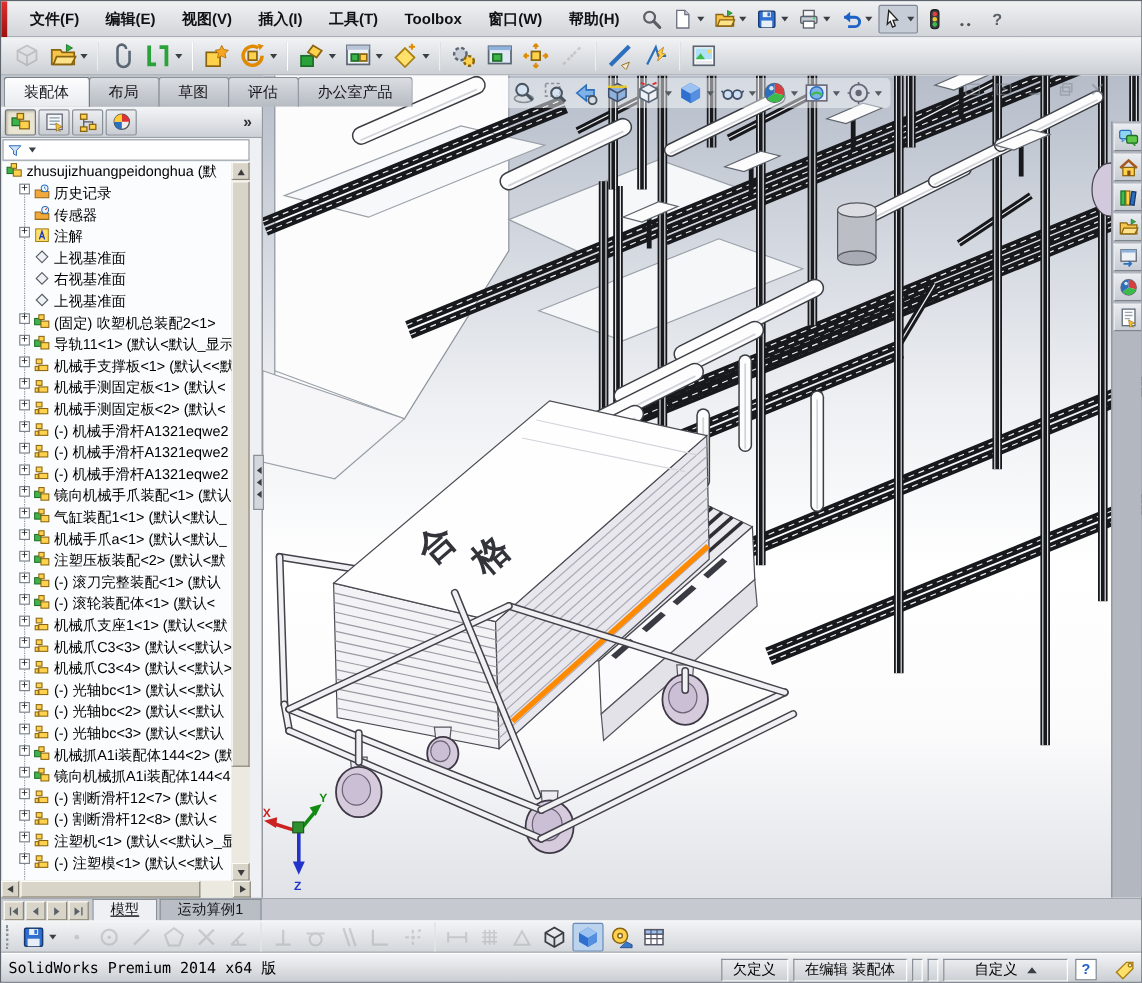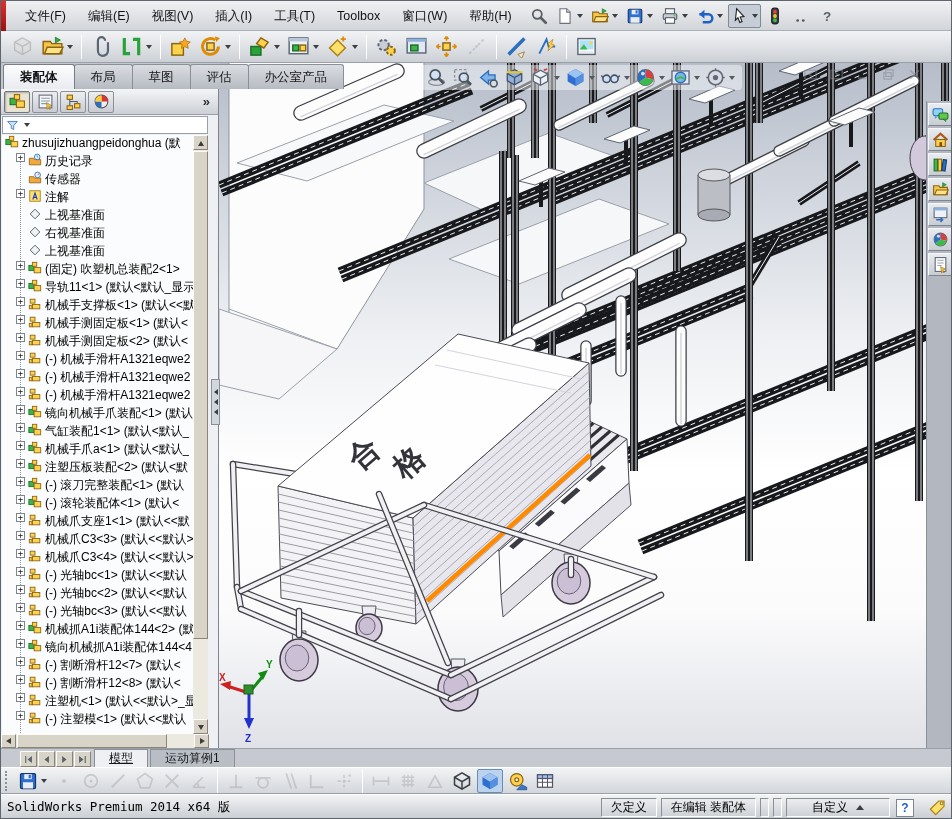--- a/index.html
+++ b/index.html
@@ -13,21 +13,21 @@
 
   
   #titlebar{left:0;top:0;width:952px;height:30px;display:flex;align-items:center;
     background:linear-gradient(#f0f1f3,#d2d5d9);border-bottom:1px solid #aab0b8;}
   #accent{width:5px;height:30px;background:linear-gradient(#e03030,#9c1010);flex:none;}
   #logo{width:130px;height:30px;background:linear-gradient(#4a4a4e,#0c0c0e);color:#fff;
     display:flex;align-items:center;justify-content:center;gap:4px;flex:none;}
   #logo-mark{font-style:italic;font-weight:bold;font-size:16px;}
   #logo-name{font-size:12.5px;font-weight:bold;letter-spacing:.5px;}
   #menubar{display:flex;height:30px;margin-left:8px;}
-  .menu-item{padding:0 11px;line-height:30px;font-size:12.5px;color:#101114;white-space:nowrap;cursor:default;}
+  .menu-item{padding:0 11px;line-height:30px;font-size:12.5px;color:#101114;white-space:nowrap;cursor:default;font-weight:bold;}
   #quickbar{display:flex;align-items:center;gap:2px;margin-left:4px;}
   .qbtn{display:flex;align-items:center;height:24px;padding:1px 2px;border:1px solid transparent;border-radius:2px;}
   .qbtn .icon{width:18px;height:18px;}
   .qbtn.pressed{background:#c7cdd6;border-color:#7e8896;}
   .dd{width:0;height:0;border-left:3.5px solid transparent;border-right:3.5px solid transparent;
       border-top:4px solid #3a3f46;margin-left:3px;}
 
   
   #toolbar2{left:0;top:30px;width:952px;height:32px;display:flex;align-items:center;gap:3px;
     padding-left:8px;background:linear-gradient(#f2f3f5,#ccd0d5);border-bottom:1px solid #9aa0a8;}
@@ -36,21 +36,21 @@
   .tbtn.disabled{opacity:.42;filter:grayscale(.9);}
   .tbtn.pressed{background:#bcd3ee;border:1px solid #6a8bb5;}
   .sep{width:1px;height:24px;background:#9aa0a8;border-right:1px solid #fff;margin:0 3px;flex:none;}
 
   
   #cmdtabs-bg{left:0;top:62px;width:219px;height:26px;background:#c2c7cd;z-index:25;}
   #cmdtabs{left:2px;top:62px;height:26px;display:flex;align-items:flex-end;z-index:30;}
   .ctab{height:25px;line-height:24px;padding:0 16px;font-size:12.5px;color:#15161a;
     background:linear-gradient(#dadde2,#b6bbc2);border:1px solid #8a9098;border-bottom:none;
     border-radius:3px 3px 0 0;margin-right:-1px;white-space:nowrap;}
-  .ctab.active{background:linear-gradient(#fdfdfe,#e9ebef);border-color:#767e88;position:relative;z-index:2;font-weight:bold;}
+  .ctab.active{background:linear-gradient(#fdfdfe,#e9ebef);border-color:#767e88;position:relative;z-index:2;font-weight:normal;}
 
   
   #viewportwrap{left:218px;top:62px;width:734px;height:685px;z-index:10;background:#fff;}
   #scene{display:block;}
   #headsup{position:absolute;left:200px;top:2px;display:flex;align-items:center;gap:3px;
     padding:1px 6px;background:rgba(248,250,252,.48);border-radius:4px;z-index:20;}
   .hbtn{display:flex;align-items:center;padding:1px;}
   .hbtn .icon{width:21px;height:21px;}
   .hbtn .dd{border-top-color:#555a62;}
   #ghostctrls{position:absolute;right:30px;top:4px;display:flex;gap:9px;opacity:.55;z-index:20;}
@@ -100,38 +100,38 @@
 
   
   #taskpane{left:925px;top:100px;width:27px;height:647px;background:#b3b8c0;border-left:1px solid #8a9098;
     z-index:15;display:flex;flex-direction:column;align-items:center;padding-top:2px;gap:2px;}
   .tpbtn{width:24px;height:23px;display:flex;align-items:center;justify-content:center;
     background:linear-gradient(#e8ebef,#c8cdd4);border:1px solid;border-color:#f5f7f9 #7e858e #7e858e #f5f7f9;}
   .tpbtn .icon{width:17px;height:17px;}
 
   
   #modeltabs{left:0;top:747px;width:952px;height:19px;background:#c6cad0;border-top:1px solid #9aa0a8;
-    display:flex;align-items:flex-end;padding-left:19px;}
+    display:flex;align-items:flex-end;padding-left:2px;}
   .navbtn{width:17px;height:16px;background:#d8d4c8;border:1px solid;border-color:#fdfcf8 #8a8578 #8a8578 #fdfcf8;
     display:flex;align-items:center;justify-content:center;margin-right:1px;}
   .navbtn .icon{width:11px;height:11px;}
   .mtab{height:18px;line-height:17px;padding:0 14px;font-size:12px;border:1px solid #8a9098;border-bottom:none;
     background:#b9bec5;margin-left:2px;color:#15161a;}
   .mtab.active{background:#eef0f3;text-decoration:underline;}
 
   
   #toolbar3{left:0;top:766px;width:952px;height:27px;display:flex;align-items:center;gap:3px;padding-left:4px;
     background:linear-gradient(#f2f3f5,#d3d7db);border-top:1px solid #fff;border-bottom:1px solid #9aa0a8;}
   .grip{width:5px;height:20px;border-left:2px dotted #8a9098;margin-right:3px;}
   #toolbar3 .tbtn{height:24px;}
   #toolbar3 .tbtn .icon{width:20px;height:20px;}
 
   
   #statusbar{left:0;top:793px;width:952px;height:26px;background:linear-gradient(#f2f3f5,#c7cbd0);
-    border-top:1px solid #fff;display:flex;align-items:center;padding:4px 6px;font-size:12px;color:#000;}
+    border-top:1px solid #fff;display:flex;align-items:flex-start;padding:4px 6px;font-size:12px;color:#000;}
   #status-left{font-family:"DejaVu Sans Mono","Liberation Mono",monospace;font-size:12.5px;}
   .scell{border:1px solid;border-color:#8a9098 #fff #fff #8a9098;height:19px;line-height:17px;
     padding:0 9px;margin-left:4px;white-space:nowrap;}
   .scell.tiny{width:9px;padding:0;}
   #status-zoom{display:flex;align-items:center;gap:8px;width:104px;justify-content:center;}
   .uparr{width:0;height:0;border-left:4px solid transparent;border-right:4px solid transparent;border-bottom:5px solid #3a3f46;}
   #status-help{width:18px;height:18px;margin-left:6px;border:1px solid #7e858e;background:#fff;color:#1e62c8;
     font-weight:bold;text-align:center;line-height:16px;font-size:12px;}
   #status-tag{width:19px;height:19px;margin-left:14px;}
 </style>

